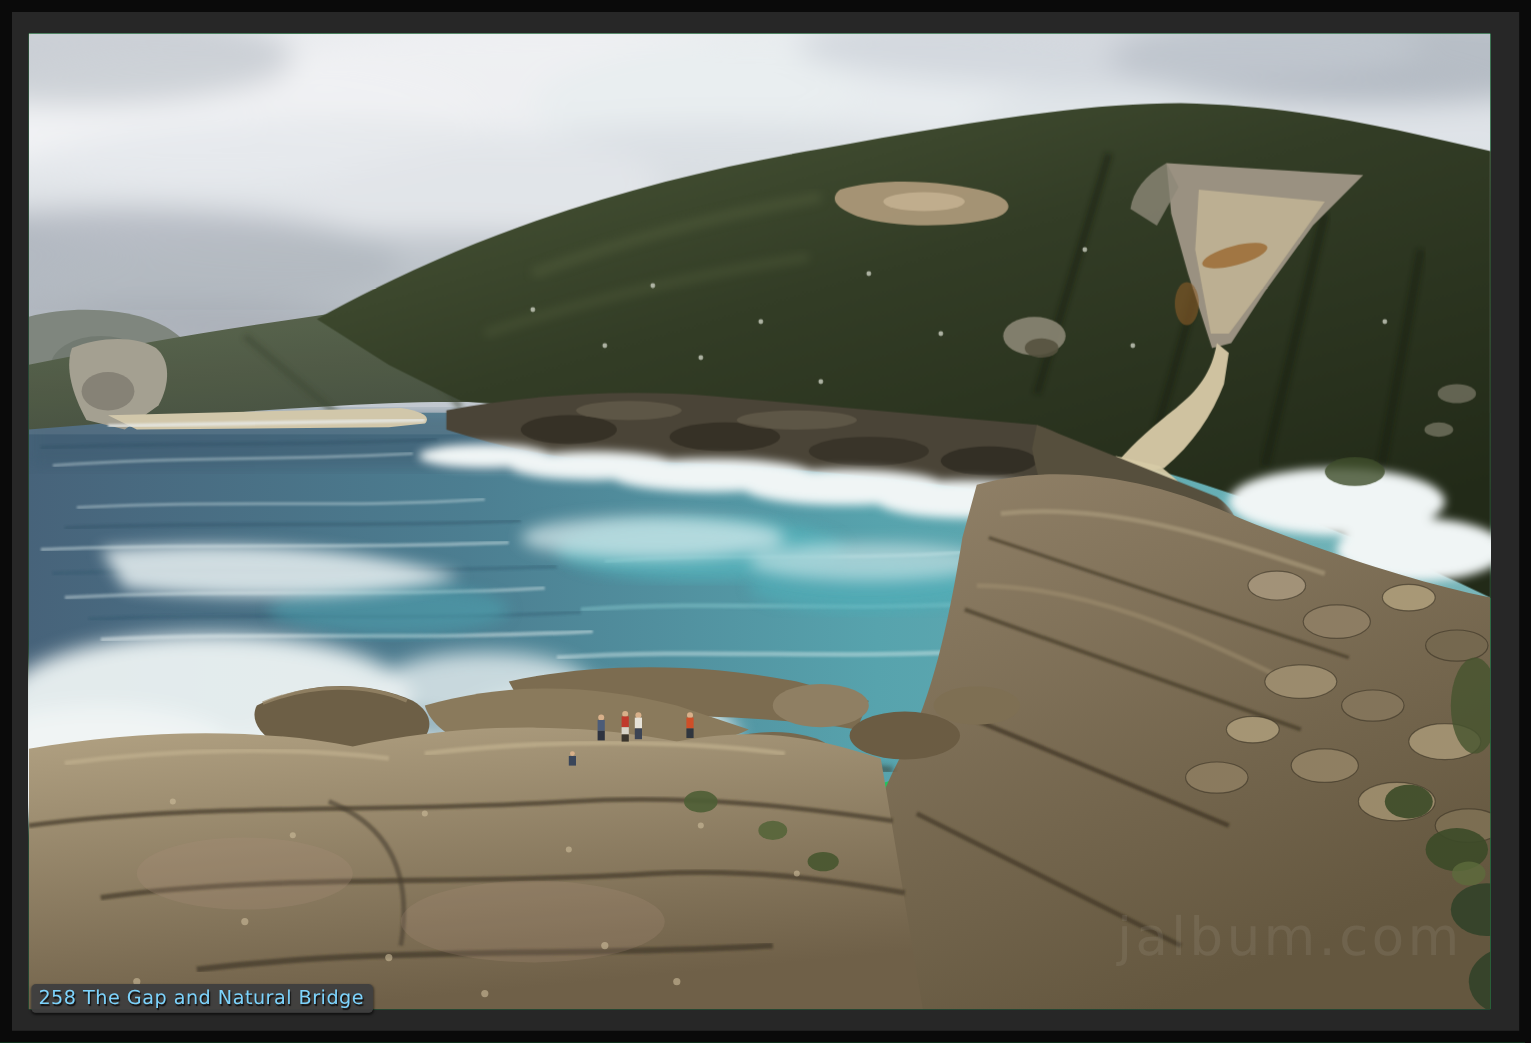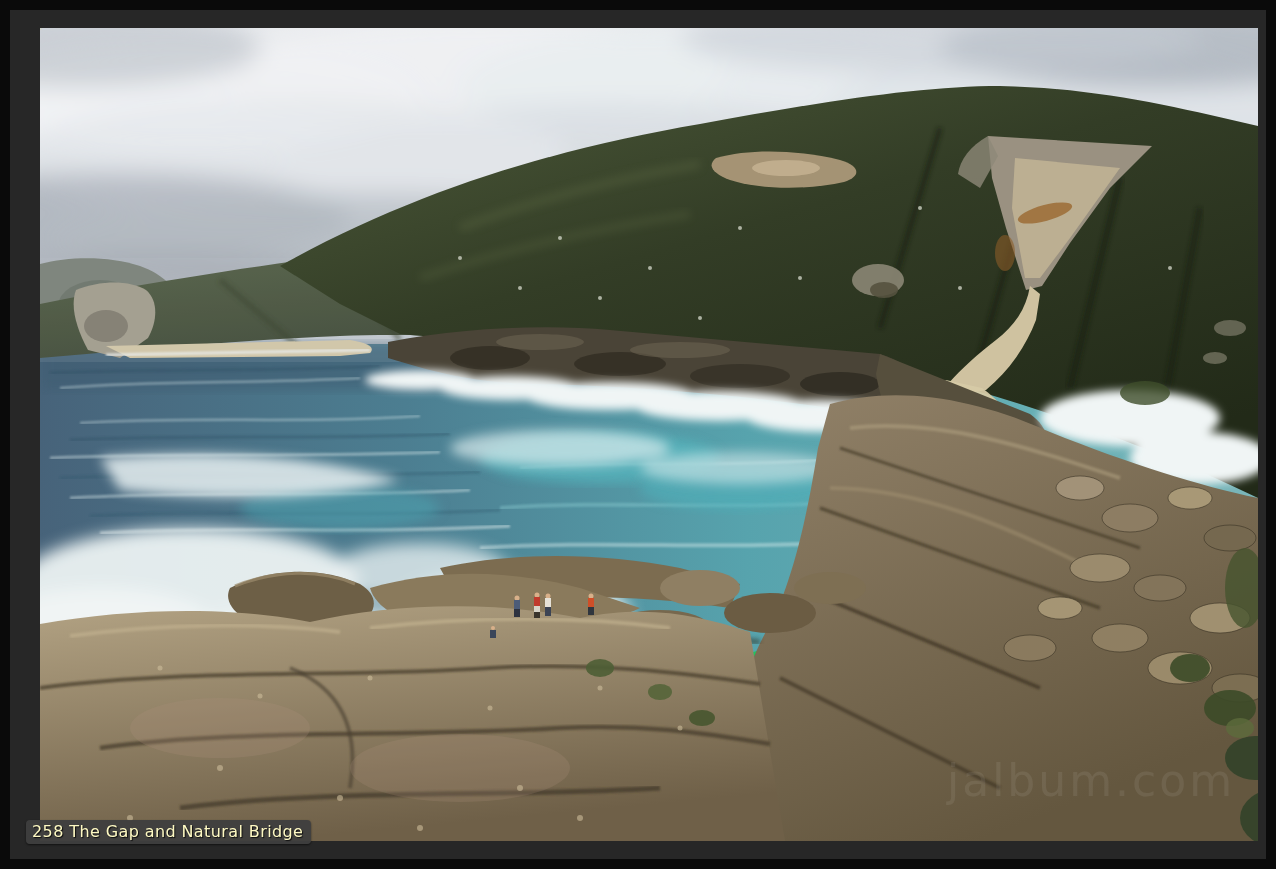--- a/index.html
+++ b/index.html
@@ -6,28 +6,28 @@
   body{
     width:1276px;height:869px;position:relative;overflow:hidden;
     background:#0a0a0a;
     font-family:"DejaVu Sans","Liberation Sans",sans-serif;
   }
   .mat{
     position:absolute;left:10px;top:10px;width:1256px;height:849px;
     background:#272727;
   }
   .photo{
-    position:absolute;left:40px;top:28px;width:1218px;height:813px;
+    position:absolute;left:24px;top:28px;width:1218px;height:813px;
     overflow:hidden;background:#22c55e;
   }
   .photo svg{display:block;width:1218px;height:813px;}
   .caption{
     position:absolute;left:26px;top:820px;
     background:rgba(62,62,62,0.95);
-    color:#fef9c3;
+    color:#7dd3fc;
     font-size:16px;
     line-height:21px;
     padding:1px 8px 2px 6px;
     border-radius:4px;
     letter-spacing:0.4px;
     text-shadow:1px 1px 1px rgba(0,0,0,0.8);
     box-shadow:0 1px 2px rgba(0,0,0,0.55);
     white-space:nowrap;
   }
 </style>

